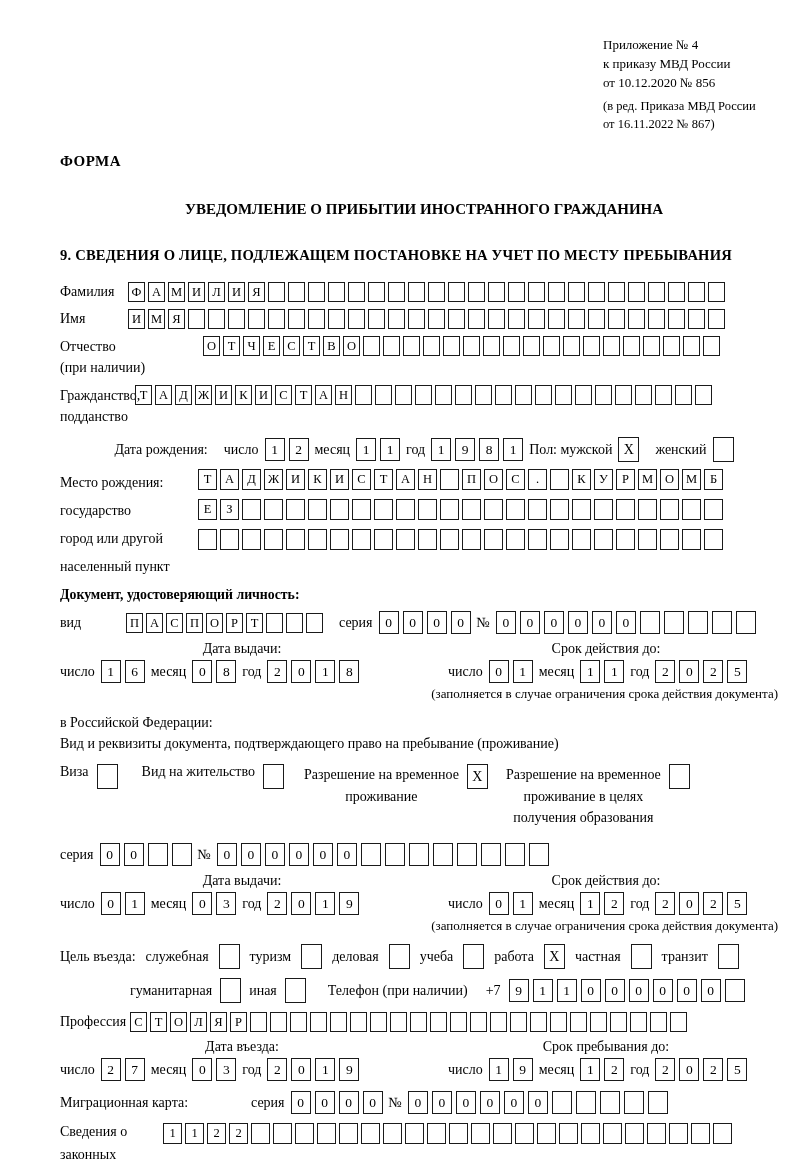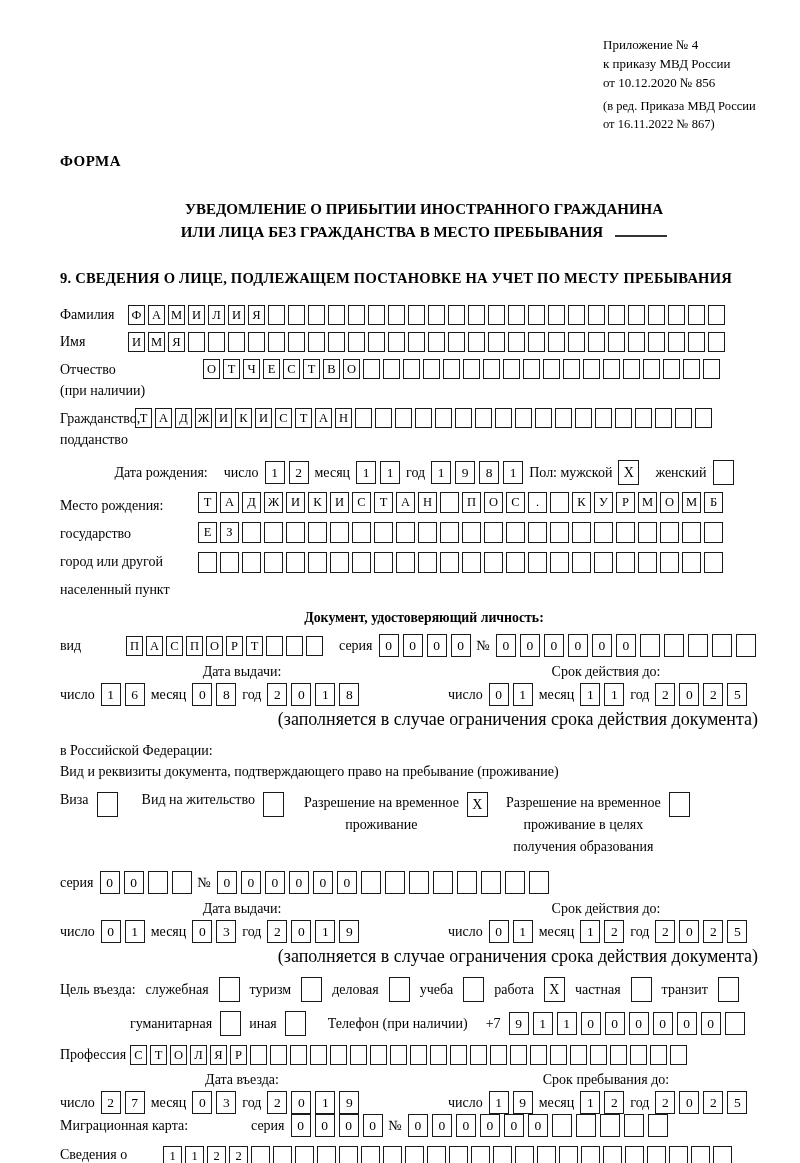--- a/index.html
+++ b/index.html
@@ -27,28 +27,28 @@
   .frow{display:flex;align-items:flex-start;margin-bottom:7px;font-size:14px;}
   .flabel{flex:none;line-height:20px;}
   .w68{width:68px;} .w75{width:75px;} .w143{width:143px;} .w138{width:138px;} .w185{width:185px;} .w60{width:60px;}
   .lbl2{line-height:21px;}
 
   .inline-row{display:flex;align-items:center;gap:6px;font-size:14px;margin-bottom:7px;flex-wrap:nowrap;}
   .gap-l{margin-left:10px;}
 
   .stackrows{display:flex;flex-direction:column;gap:9px;}
 
-  .doc-heading{text-align:center;font-weight:bold;font-size:13.8px;margin:6px 0 8px 0;}
+  .doc-heading{text-align:left;font-weight:bold;font-size:13.8px;margin:6px 0 8px 0;}
 
   .dates-pair{display:flex;margin-top:4px;}
   .dates-col{flex:1;}
   .dates-title{text-align:center;font-size:14px;margin-bottom:3px;}
   .dates-line{display:flex;align-items:center;gap:6px;font-size:14px;}
   .dates-col.right .dates-line{margin-left:24px;}
-  .note{text-align:right;font-size:18px;margin:3px 30px 10px 0;}
+  .note{text-align:right;font-size:13px;margin:3px 10px 10px 0;}
 
   .intro{font-size:14px;line-height:1.5;margin-bottom:10px;}
   .opts-row{display:flex;align-items:flex-start;gap:10px;font-size:14px;margin-bottom:14px;}
   .opt{display:flex;align-items:flex-start;gap:8px;}
   .opt .center{text-align:center;line-height:1.55;}
 
   .purpose-row{display:flex;align-items:center;gap:10px;font-size:14px;margin-bottom:9px;}
   .purpose-row2{display:flex;align-items:center;gap:8px;font-size:14px;margin-bottom:9px;margin-left:70px;}
 
   .rep-block{display:flex;align-items:flex-start;margin-top:2px;}
@@ -66,21 +66,20 @@
     <div>от 10.12.2020 № 856</div>
     <div class="edition">
       <div>(в ред. Приказа МВД России</div>
       <div>от 16.11.2022 № 867)</div>
     </div>
   </div>
   <div class="forma">ФОРМА</div>
 
   <div class="title">
     <div>УВЕДОМЛЕНИЕ О ПРИБЫТИИ ИНОСТРАННОГО ГРАЖДАНИНА</div>
-    <div><span>ИЛИ ЛИЦА БЕЗ ГРАЖДАНСТВА В МЕСТО ПРЕБЫВАНИЯ</span><span class="blank"></span></div>
   </div>
 
   <div class="sec-heading">9. СВЕДЕНИЯ О ЛИЦЕ, ПОДЛЕЖАЩЕМ ПОСТАНОВКЕ НА УЧЕТ ПО МЕСТУ ПРЕБЫВАНИЯ</div>
 
   <div class="frow">
     <span class="flabel w68">Фамилия</span>
     <span class="cellrow">
         <span class="cell">Ф</span>
         <span class="cell">А</span>
         <span class="cell">М</span>
@@ -643,21 +642,21 @@
         <span class="cellrow lg">
             <span class="cell">2</span>
             <span class="cell">0</span>
             <span class="cell">2</span>
             <span class="cell">5</span>
           </span>
       </div>
     </div>
   </div>
 
-  <div class="inline-row" style="">
+  <div class="inline-row" style="margin-top:10px;">
     <span class="w185">Миграционная карта:</span>
     <span>серия</span>
     <span class="cellrow lg">
         <span class="cell">0</span>
         <span class="cell">0</span>
         <span class="cell">0</span>
         <span class="cell">0</span>
       </span>
     <span>№</span>
     <span class="cellrow lg">

